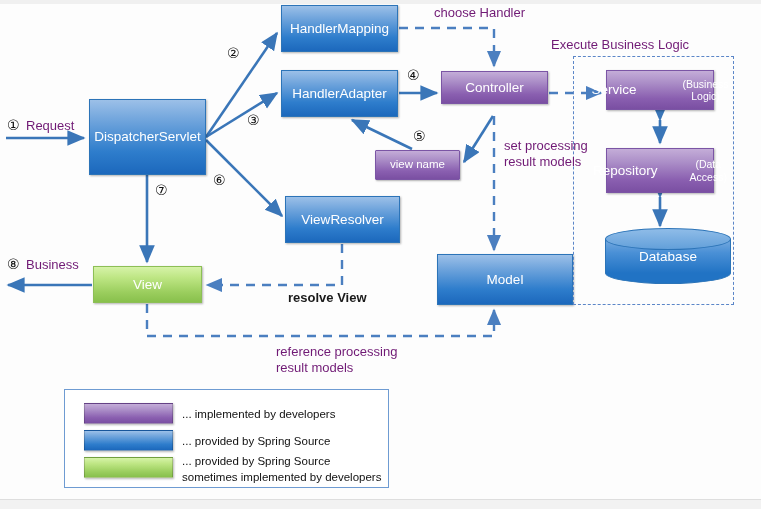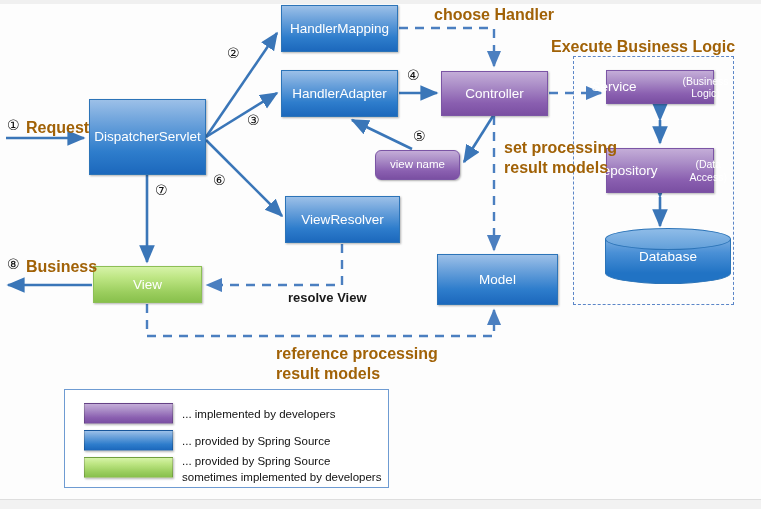--- a/index.html
+++ b/index.html
@@ -14,38 +14,38 @@
         font-size:13.5px;line-height:1.18;text-align:center;
         border:1px solid rgba(255,255,255,.25);
         box-shadow:1px 1px 2px rgba(0,0,0,.30);}
   .blue{background:linear-gradient(to bottom,#9CC0E8 0%,#6FA4DC 28%,#2E7DCC 70%,#1C68BC 100%);
         border-color:#2C74B8;}
   .purple{background:linear-gradient(to bottom,#C4ADD8 0%,#AC8FC8 30%,#8A5FB0 72%,#7A4FA2 100%);
         border-color:#7B55A5;}
   .green{background:linear-gradient(to bottom,#D6F3A8 0%,#BEE684 30%,#9BCE5E 72%,#88C04C 100%);
         border-color:#8DBF56;}
   .node .sub{font-size:10.5px;line-height:1.15;margin-left:32px;}
-  .rounded{border-radius:6px;}
+  .rounded{border-radius:1px;}
 
   .cyl{position:absolute;box-sizing:border-box;}
   .cyl .body{position:absolute;left:0;right:0;top:11px;bottom:11px;
        background:linear-gradient(to bottom,#78ABDF 0%,#4A90D6 40%,#2173C4 100%);
        border-left:1px solid #2C74B8;border-right:1px solid #2C74B8;}
   .cyl .top{position:absolute;left:0;right:0;top:0;height:22px;border-radius:50%;
        background:linear-gradient(to bottom,#8FBCE8 0%,#63A0DA 100%);
        border:1px solid #2C74B8;box-sizing:border-box;}
   .cyl .bot{position:absolute;left:0;right:0;bottom:0;height:22px;border-radius:50%;
        background:#2173C4;border:1px solid #2C74B8;box-sizing:border-box;}
   .cyl .lbl{position:absolute;left:0;right:0;top:50%;transform:translateY(-50%);
        text-align:center;color:#fff;font-size:13.5px;z-index:3;}
 
   .dashbox{position:absolute;box-sizing:border-box;border:1px dashed #5B86C8;}
 
-  .lbl-text{position:absolute;color:#a16207;font-size:16px;line-height:1.25;
-            font-weight:bold;white-space:pre;}
+  .lbl-text{position:absolute;color:#701a75;font-size:13px;line-height:1.25;
+            font-weight:normal;white-space:pre;}
   .lbl-plain{position:absolute;color:#1a1a1a;font-size:12px;line-height:1.3;
              white-space:pre;}
   .step{position:absolute;color:#111;font-size:14px;font-family:"DejaVu Sans",sans-serif;}
 
   .legend{position:absolute;box-sizing:border-box;border:1px solid #6E9BD2;background:#fff;}
   .swatch{position:absolute;width:89px;height:21px;box-sizing:border-box;
           border:1px solid rgba(0,0,0,.18);box-shadow:1px 1px 2px rgba(0,0,0,.28);}
   .legtext{position:absolute;color:#111;font-size:11.5px;line-height:1.35;white-space:pre;}
   .footer{position:absolute;left:0;right:0;bottom:0;height:9px;
           border-top:1px solid #dedede;background:#f2f2f2;}
@@ -115,45 +115,45 @@
   <div class="node blue" style="left:281px;top:5px;width:117px;height:47px;">
     <span>Handler</span>
     <span>Mapping</span>
   </div>
 
   <div class="node blue" style="left:281px;top:70px;width:117px;height:47px;">
     <span>Handler</span>
     <span>Adapter</span>
   </div>
 
-  <div class="node purple" style="left:441px;top:71px;width:107px;height:45px;">
+  <div class="node purple" style="left:441px;top:71px;width:107px;height:33px;">
     <span>Controller</span>
   </div>
 
   <div class="node purple rounded" style="left:375px;top:150px;width:85px;height:30px;font-size:11.5px;">
     <span>view name</span>
   </div>
 
   <div class="node blue" style="left:285px;top:196px;width:115px;height:47px;">
     <span>View</span>
     <span>Resolver</span>
   </div>
 
   <div class="node green" style="left:93px;top:266px;width:109px;height:37px;">
     <span>View</span>
   </div>
 
-  <div class="node blue" style="left:437px;top:254px;width:121px;height:51px;">
+  <div class="node blue" style="left:437px;top:254px;width:136px;height:51px;">
     <span>Model</span>
   </div>
 
   <div class="dashbox" style="left:573px;top:56px;width:161px;height:249px;"></div>
   <div class="lbl-text" style="left:551px;top:37px;">Execute Business Logic</div>
 
-  <div class="node purple" style="left:606px;top:70px;width:108px;height:34px;gap:14px;">
+  <div class="node purple" style="left:606px;top:70px;width:108px;height:40px;gap:14px;">
     <span>Service</span>
     <span class="sub">(Business Logic)</span>
   </div>
 
   <div class="node purple" style="left:606px;top:148px;width:108px;height:45px;">
     <span>Repository</span>
     <span class="sub">(Data Access)</span>
   </div>
 
   <div class="cyl" style="left:605px;top:228px;width:126px;height:56px;">

